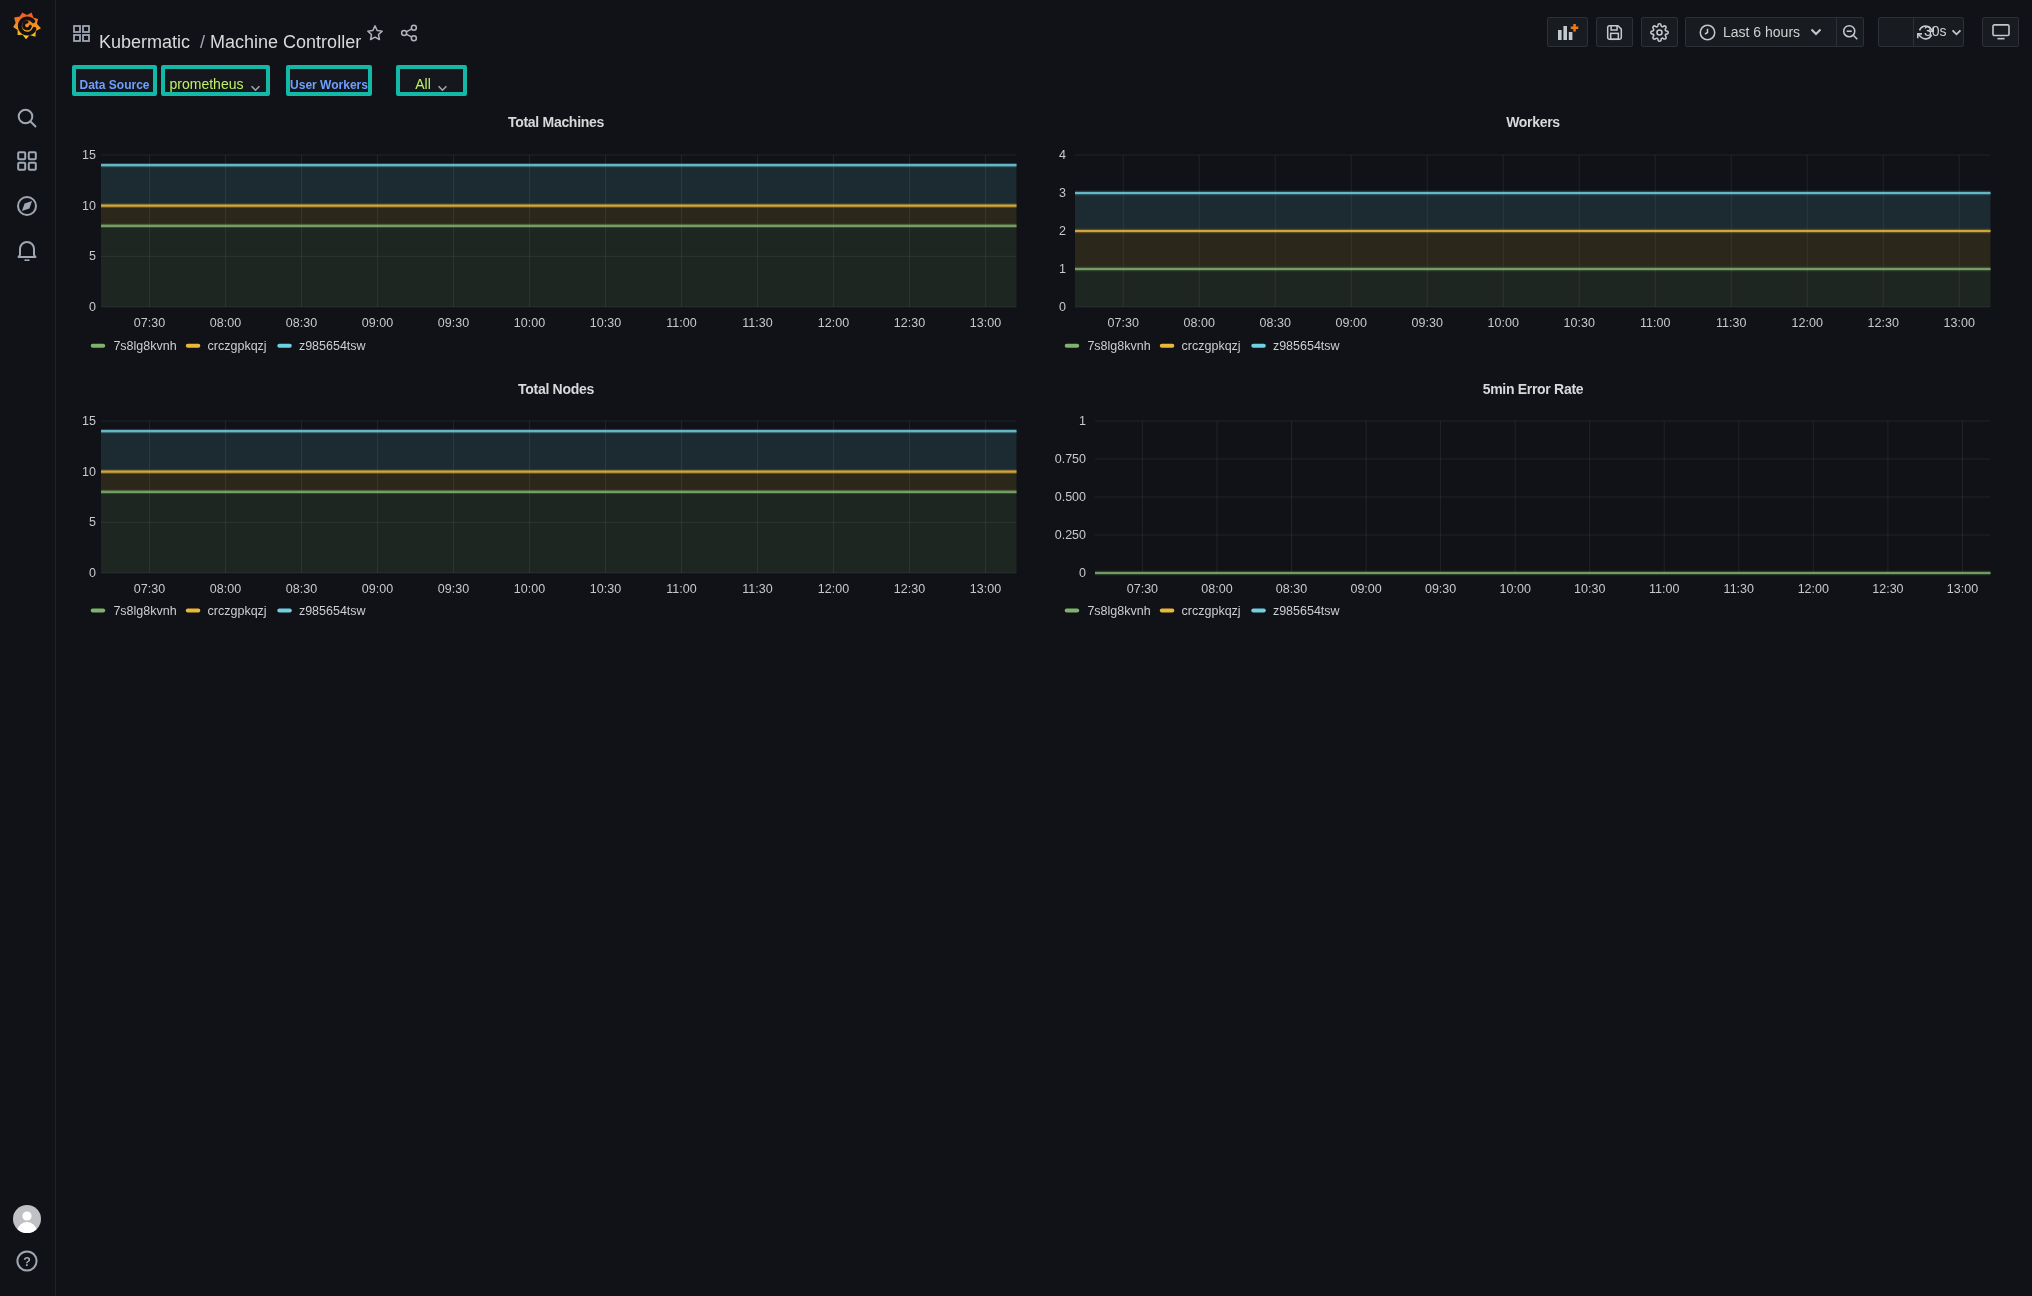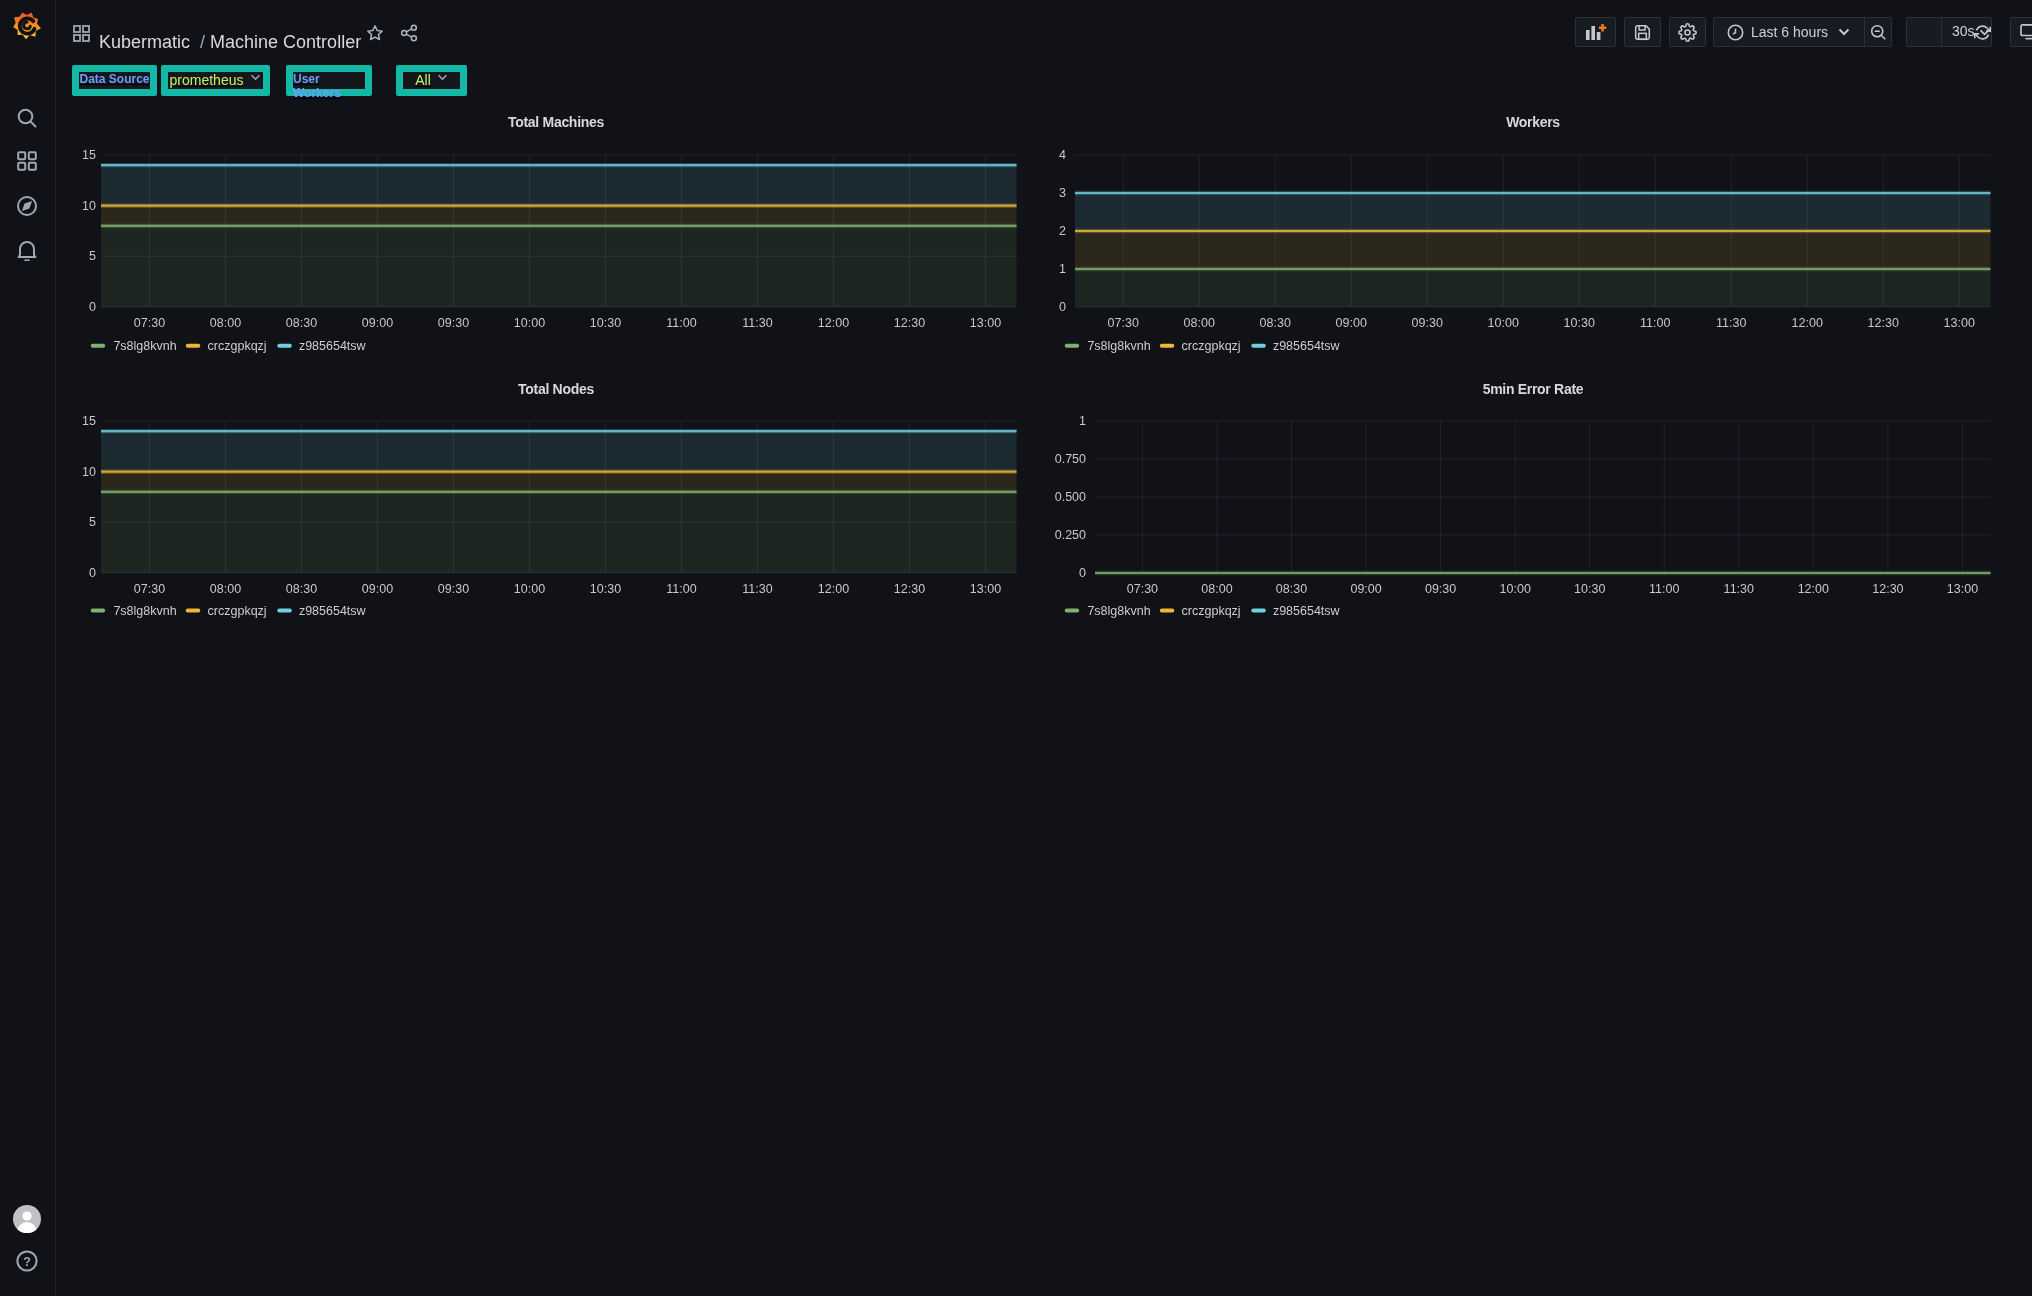--- a/index.html
+++ b/index.html
@@ -3,24 +3,24 @@
 <meta charset="utf-8">
 <style>
 * { margin:0; padding:0; box-sizing:border-box; }
 html,body { width:2032px; height:1296px; background:#111217; overflow:hidden;
   font-family:"Liberation Sans", sans-serif; }
 .abs { position:absolute; }
 #sidebar { position:absolute; left:0; top:0; width:56px; height:1296px;
   border-right:1px solid rgba(255,255,255,0.07); background:#111217; }
 .navbtn { position:absolute; display:flex; align-items:center; justify-content:center;
   background:#181b20; border:1px solid #2e3038; border-radius:2px; height:30px; top:17px;
-  color:#c3c8cd;margin-left:28px; }
+  color:#c3c8cd; }
 .vlabel { color:#6e9fff; font-weight:700; font-size:12px; }
-.vbox { position:absolute; top:65px; height:31px; display:flex; align-items:flex-start;
-  justify-content:center; background:#15171c; border:7px solid #14b8a6; border-radius:2px;text-decoration:underline; }
+.vbox { position:absolute; top:65px; height:31px; display:flex; align-items:flex-end;
+  justify-content:center; background:#15171c; border:4px solid #14b8a6; border-radius:2px; }
 .vval { color:#bef264; font-size:14px; }
 </style>
 </head>
 <body>
 
 <div id="sidebar">
 
   <svg class="abs" style="left:12px;top:10px" width="29" height="30" viewBox="0 0 29 30">
     <defs>
       <linearGradient id="glog" x1="0" y1="1" x2="0" y2="0">
@@ -115,21 +115,21 @@
   <svg style="margin-left:10px" width="12" height="8" viewBox="0 0 12 8" fill="none" stroke="#c3c8cd" stroke-width="2">
     <path d="M1.5 1.5 L6 6 L10.5 1.5"></path>
   </svg>
   <div style="position:absolute;left:150px;top:0;width:1px;height:28px;background:#2e3038"></div>
   <svg style="position:absolute;left:156px;top:6px" width="17" height="17" viewBox="0 0 20 20" fill="none" stroke="#c3c8cd" stroke-width="1.8">
     <circle cx="8.5" cy="8.5" r="6.5"></circle>
       <line x1="13.3" y1="13.3" x2="18" y2="18"></line>
       <line x1="5.5" y1="8.5" x2="11.5" y2="8.5"></line>
   </svg>
 </div>
-<div class="navbtn" style="left:1878px;width:86px;justify-content:flex-end">
+<div class="navbtn" style="left:1878px;width:86px;justify-content:center">
   <svg style="margin-left:9px" width="17" height="17" viewBox="0 0 24 24" fill="none" stroke="#c3c8cd" stroke-width="2.3">
     <polyline points="23 4 23 10 17 10"></polyline>
       <polyline points="1 20 1 14 7 14"></polyline>
     <path d="M3.51 9a9 9 0 0 1 14.85-3.36L23 10M1 14l4.64 4.36A9 9 0 0 0 20.49 15"></path>
   </svg>
   <div style="position:absolute;left:34px;top:0;width:1px;height:28px;background:#2e3038"></div>
   <span style="position:absolute;left:45px;top:5px;font-size:14px;font-weight:500;color:#d0d1d3">30s</span>
   <svg style="position:absolute;left:72px;top:11px" width="11" height="7" viewBox="0 0 12 8" fill="none" stroke="#c3c8cd" stroke-width="2">
     <path d="M1.5 1.5 L6 6 L10.5 1.5"></path>
   </svg>

